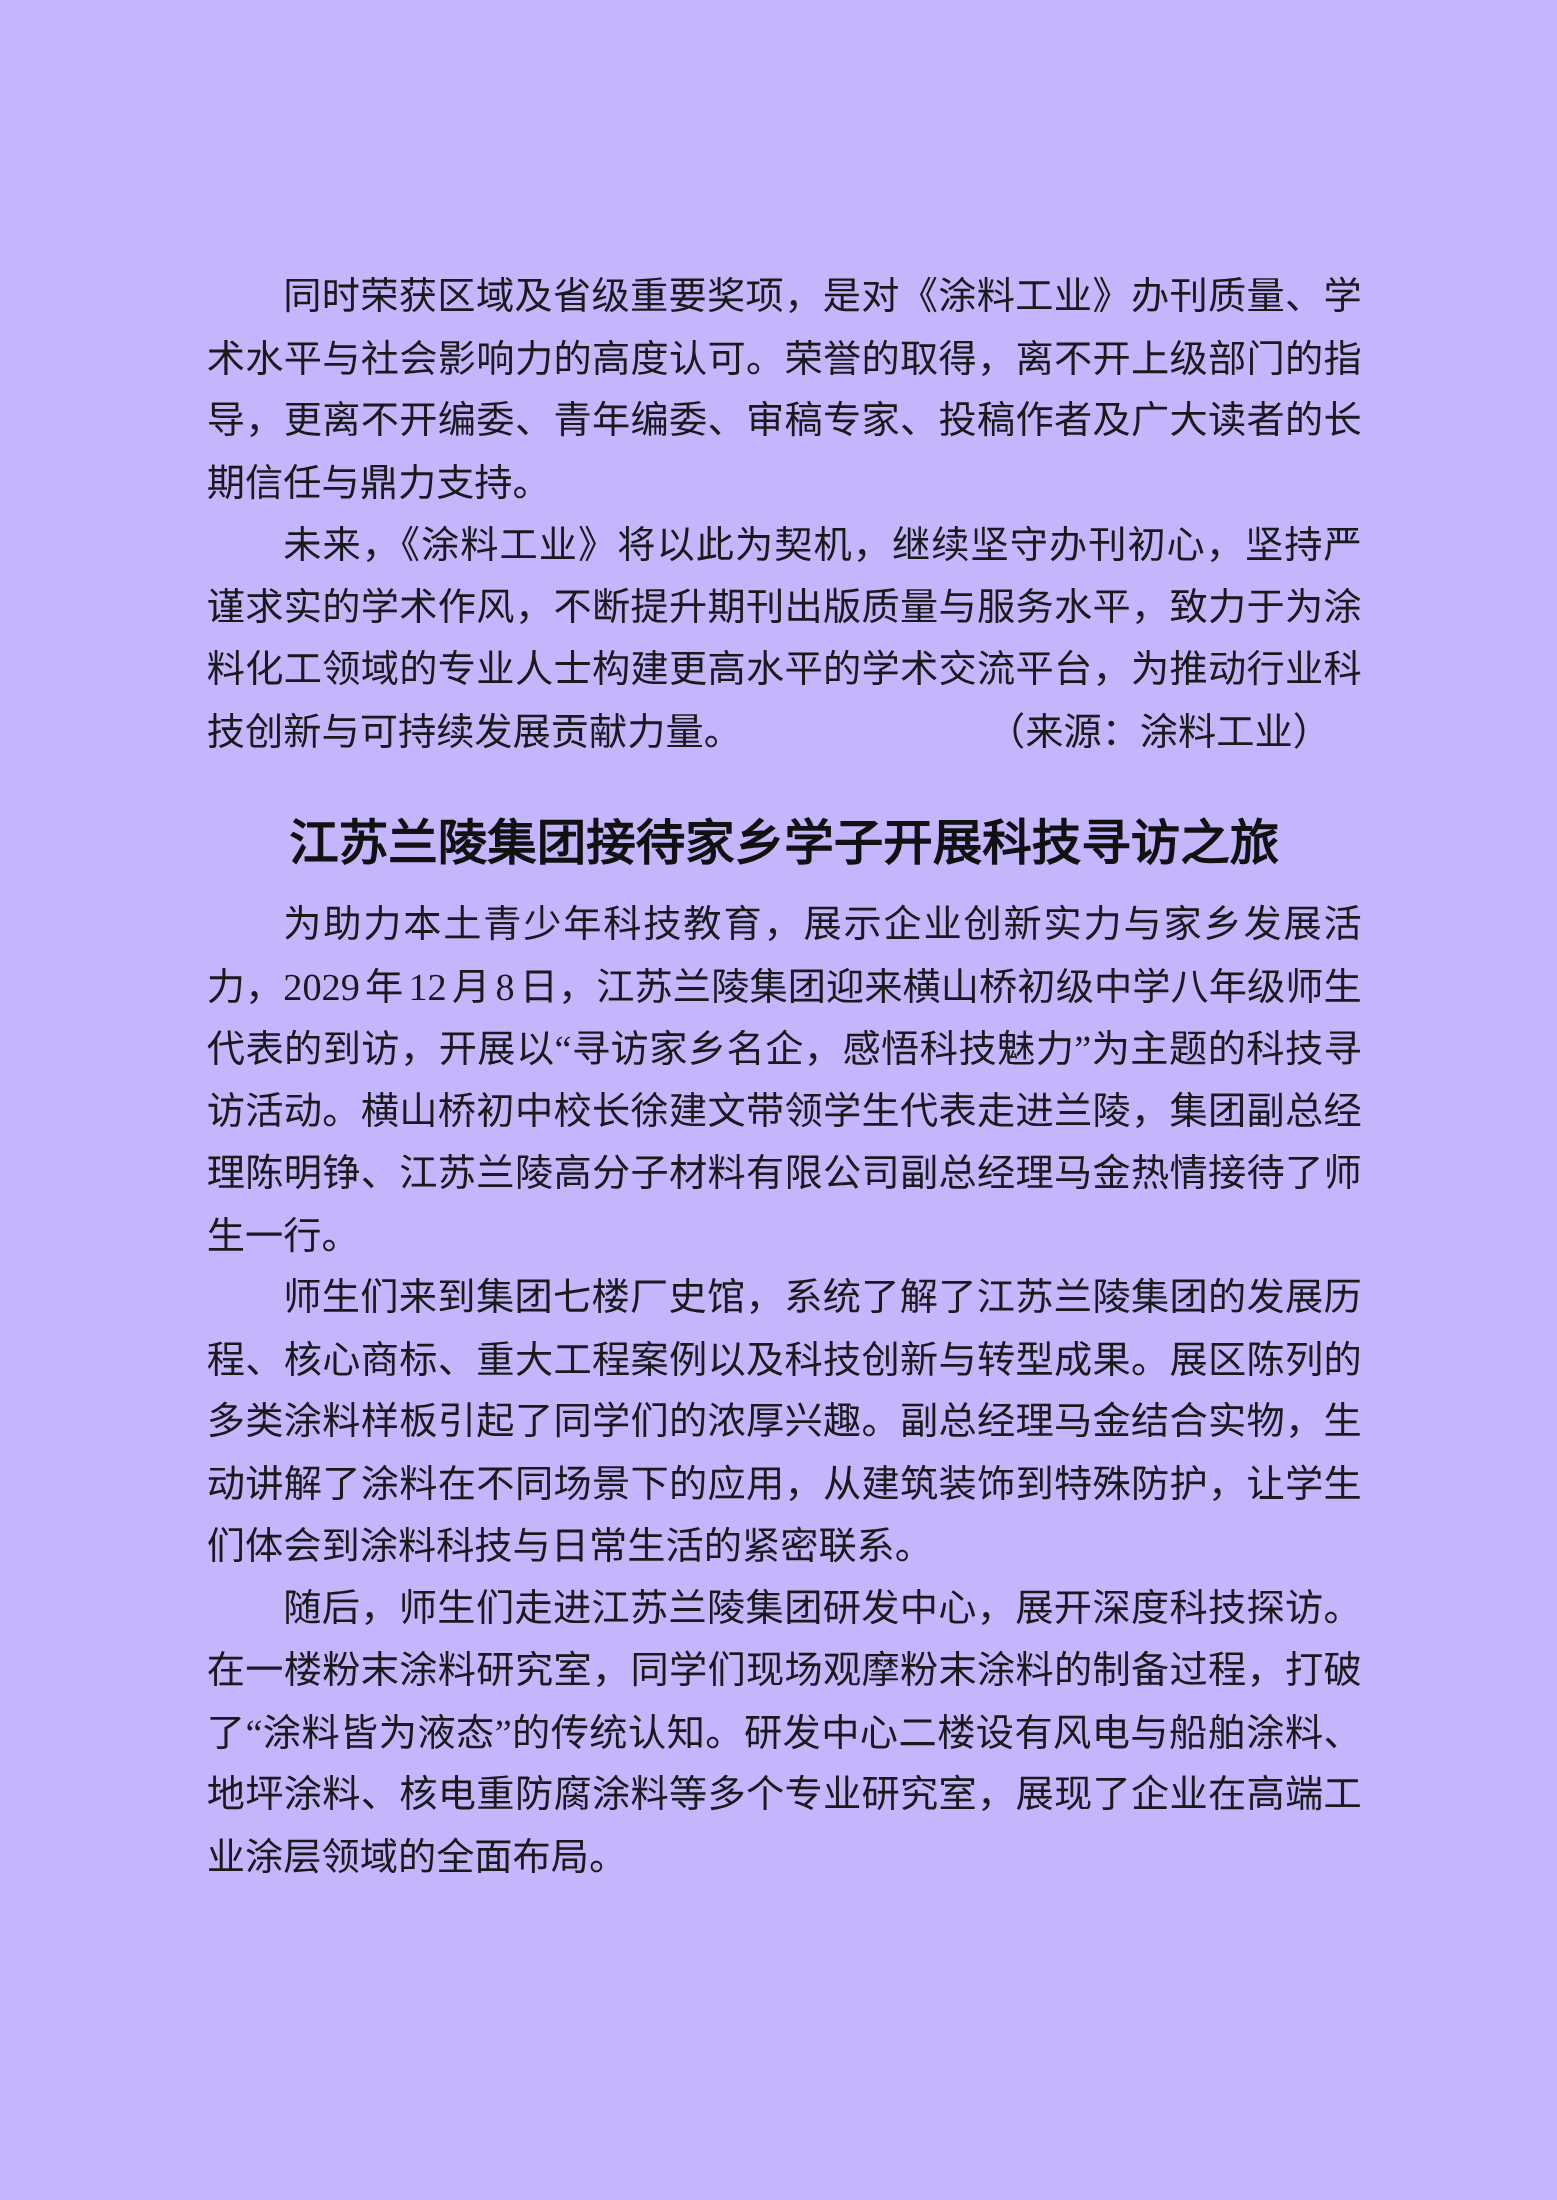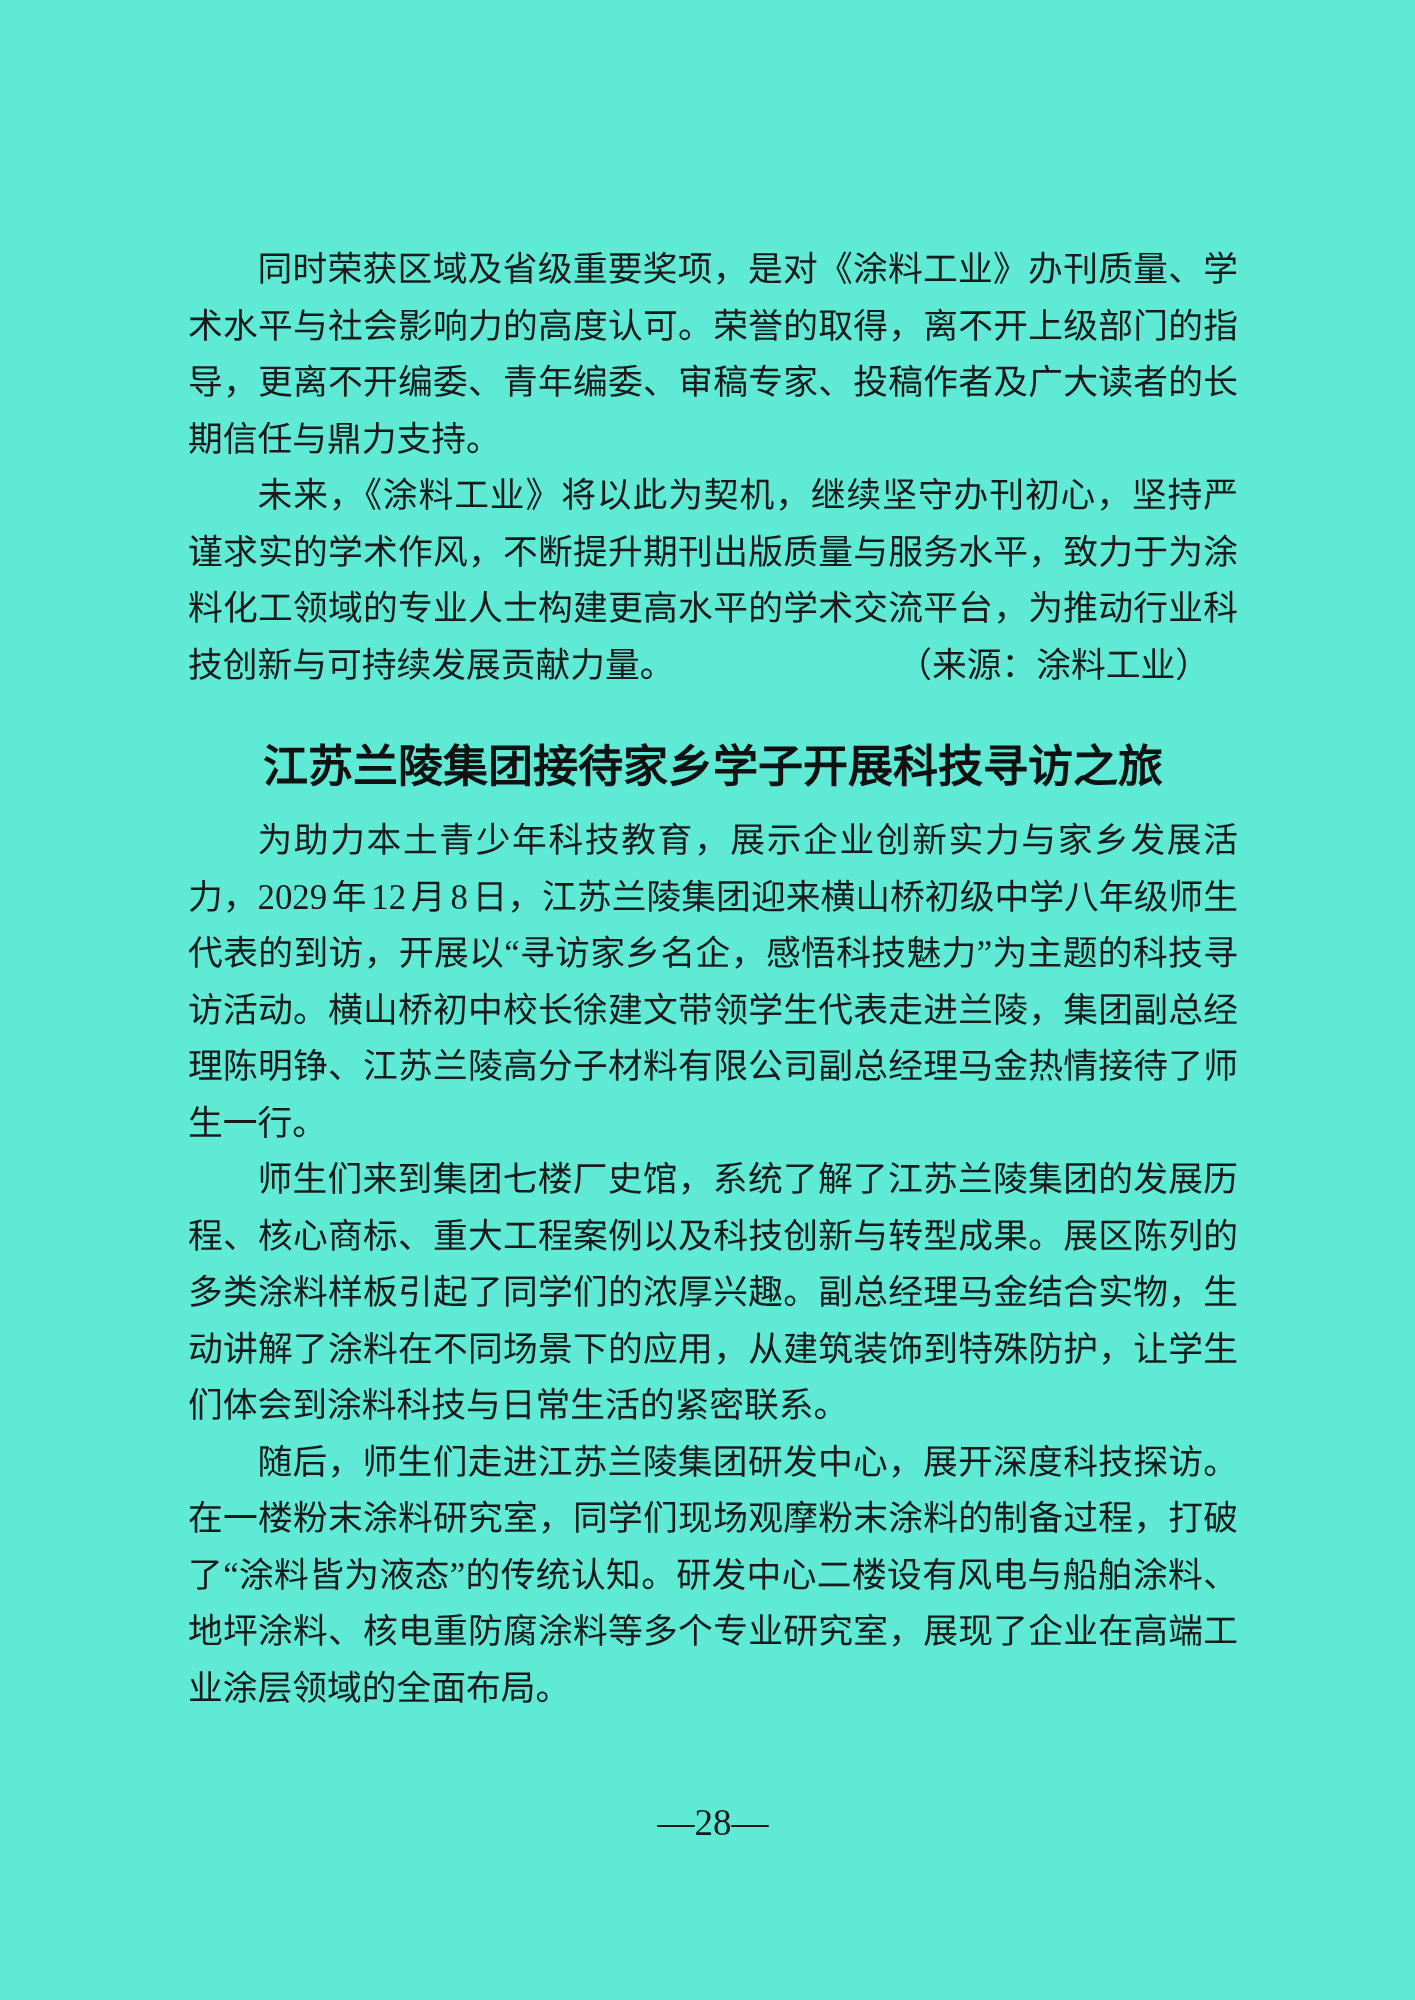--- a/index.html
+++ b/index.html
@@ -4,21 +4,21 @@
 <style>
   html, body {
     margin: 0;
     padding: 0;
     background: #ffffff;
   }
   .page {
     position: relative;
     width: 1415px;
     height: 2000px;
-    background: #5eead4;
+    background: #c4b5fd;
     color: #1a1a1a;
     font-family: "Liberation Serif", "DejaVu Serif", serif;
     overflow: hidden;
   }
   .content {
     position: absolute;
     left: 188px;
     top: 242px;
     width: 1050px;
   }
@@ -69,14 +69,13 @@
     <h1 class="article-title">江苏兰陵集团接待家乡学子开展科技寻访之旅</h1>
 
     <p class="para">为助力本土青少年科技教育，展示企业创新实力与家乡发展活力，2029 年 12 月 8 日，江苏兰陵集团迎来横山桥初级中学八年级师生代表的到访，开展以“寻访家乡名企，感悟科技魅力”为主题的科技寻访活动。横山桥初中校长徐建文带领学生代表走进兰陵，集团副总经理陈明铮、江苏兰陵高分子材料有限公司副总经理马金热情接待了师生一行。</p>
 
     <p class="para">师生们来到集团七楼厂史馆，系统了解了江苏兰陵集团的发展历程、核心商标、重大工程案例以及科技创新与转型成果。展区陈列的多类涂料样板引起了同学们的浓厚兴趣。副总经理马金结合实物，生动讲解了涂料在不同场景下的应用，从建筑装饰到特殊防护，让学生们体会到涂料科技与日常生活的紧密联系。</p>
 
     <p class="para">随后，师生们走进江苏兰陵集团研发中心，展开深度科技探访。在一楼粉末涂料研究室，同学们现场观摩粉末涂料的制备过程，打破了“涂料皆为液态”的传统认知。研发中心二楼设有风电与船舶涂料、地坪涂料、核电重防腐涂料等多个专业研究室，展现了企业在高端工业涂层领域的全面布局。</p>
 
   </div>
 
-  <div class="page-number">—28—</div>
 </div>
 
 </body></html>

